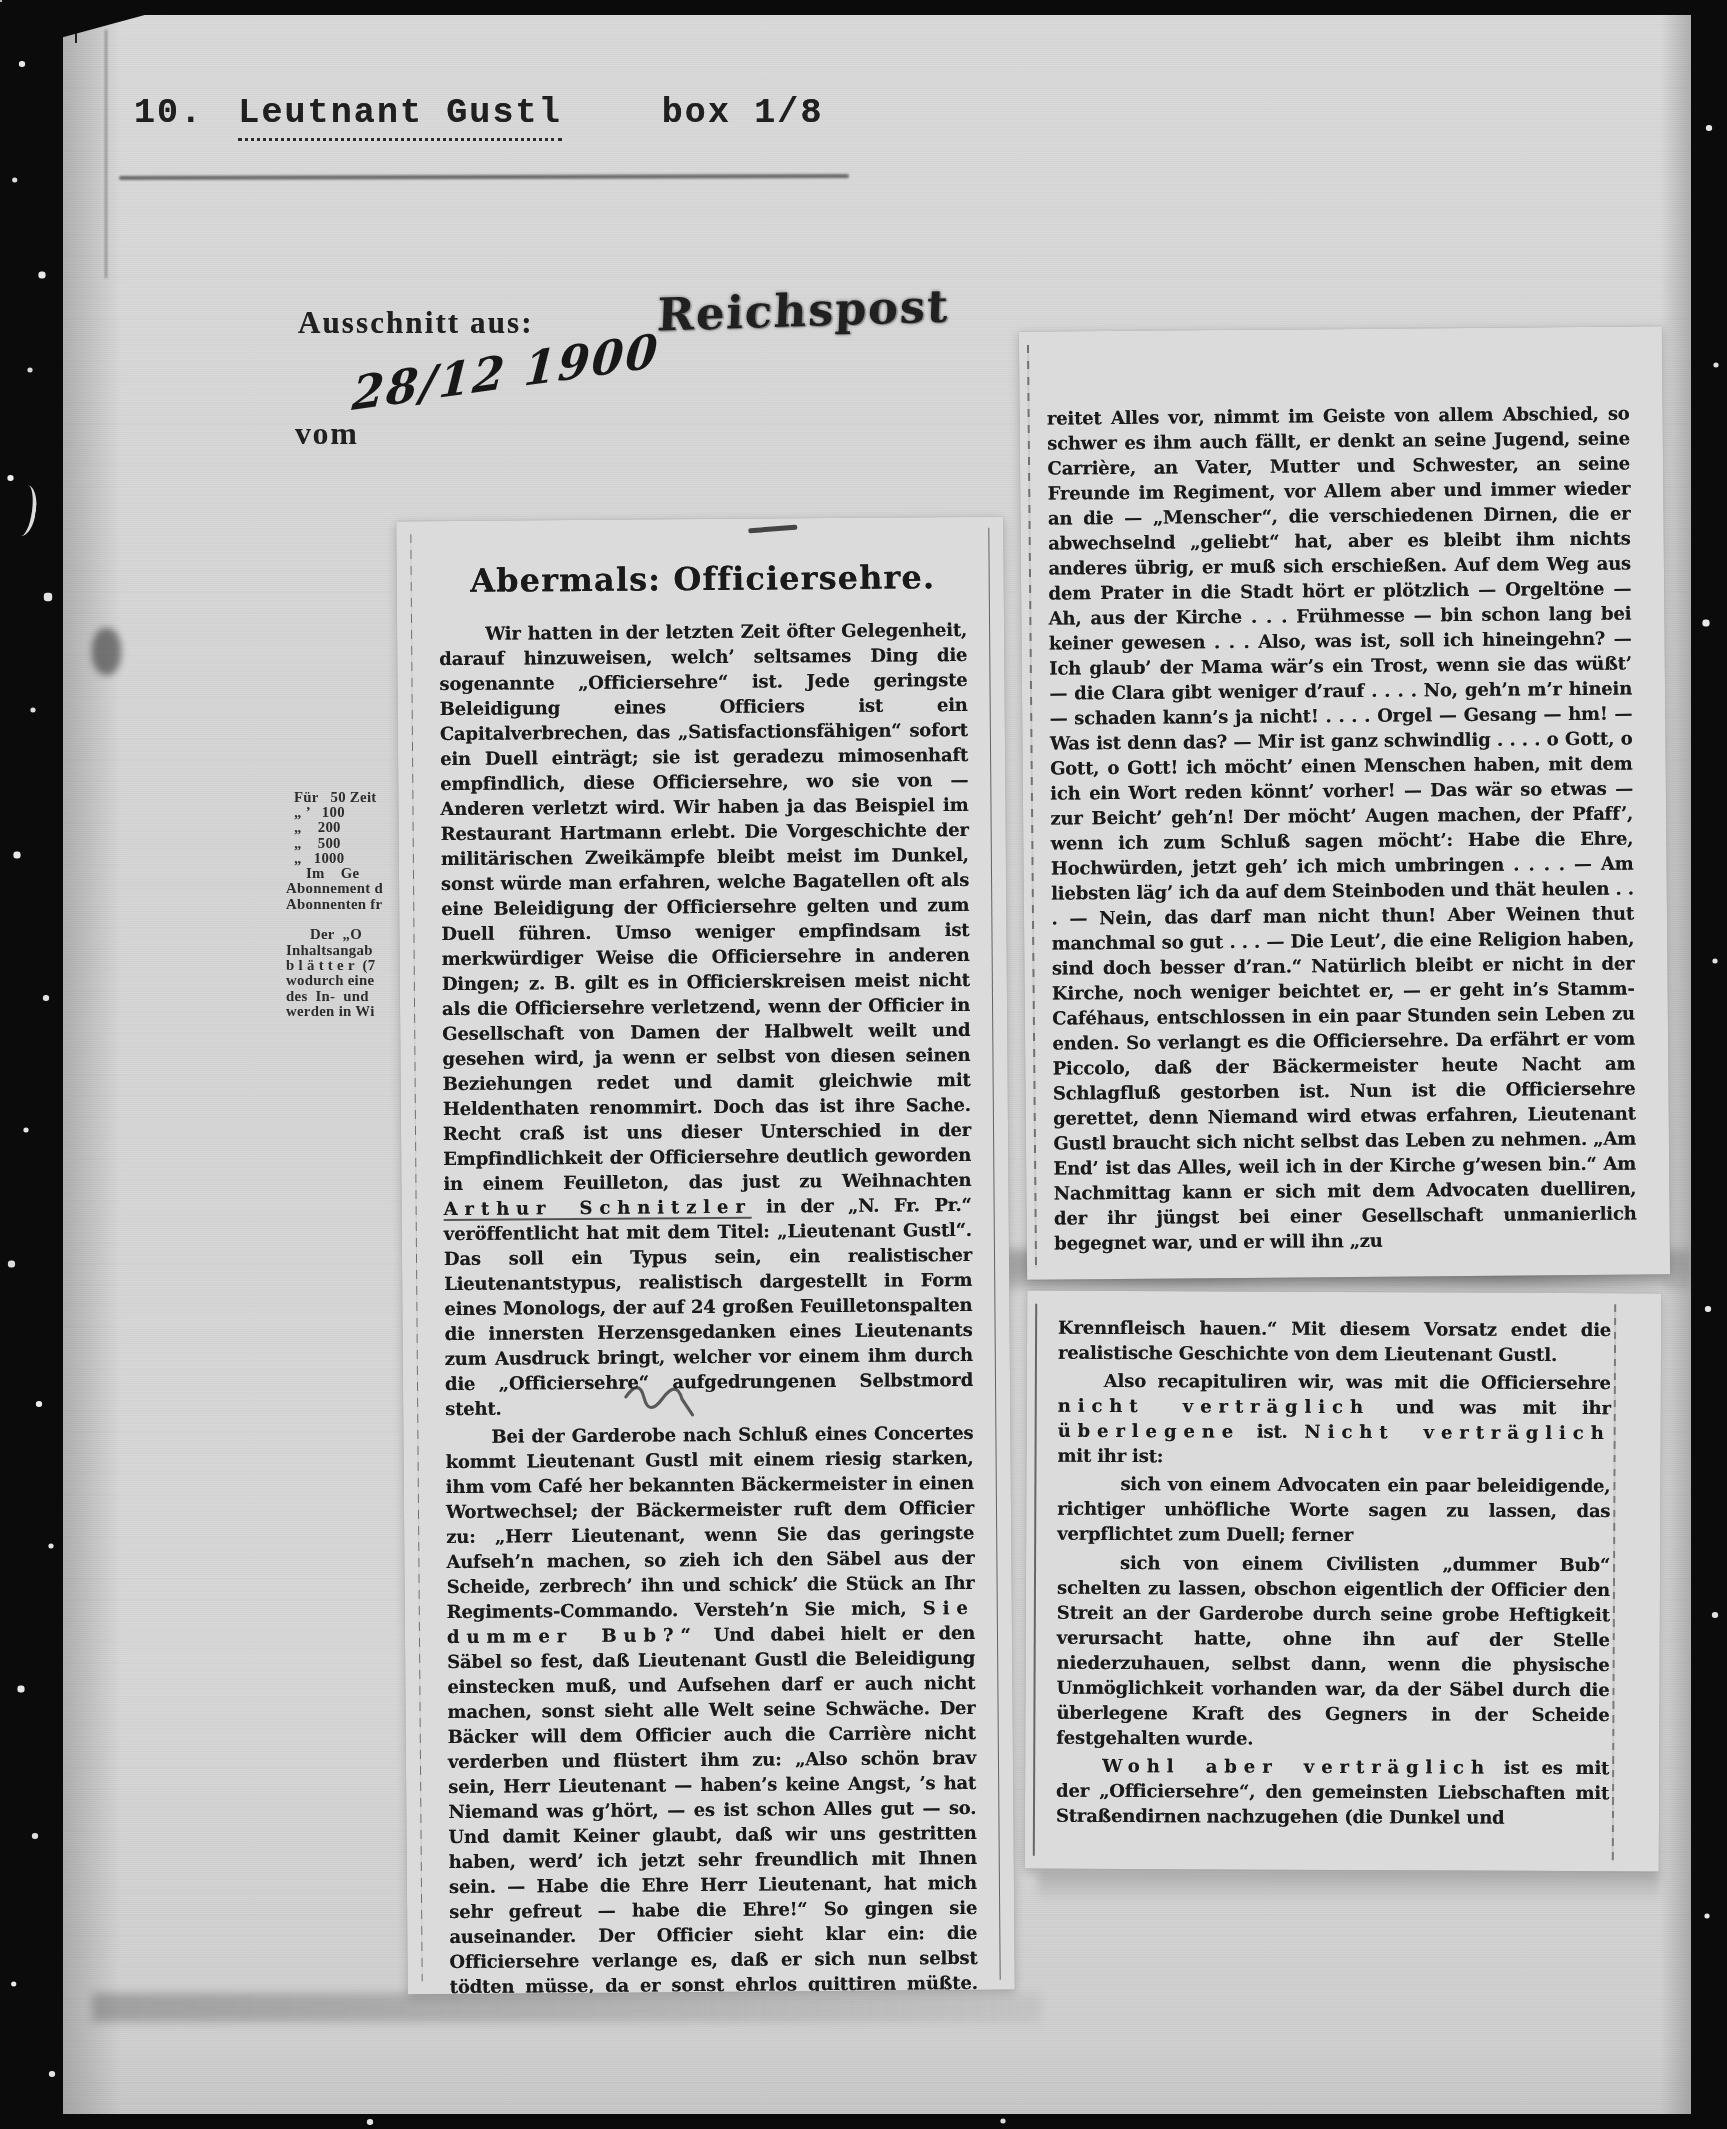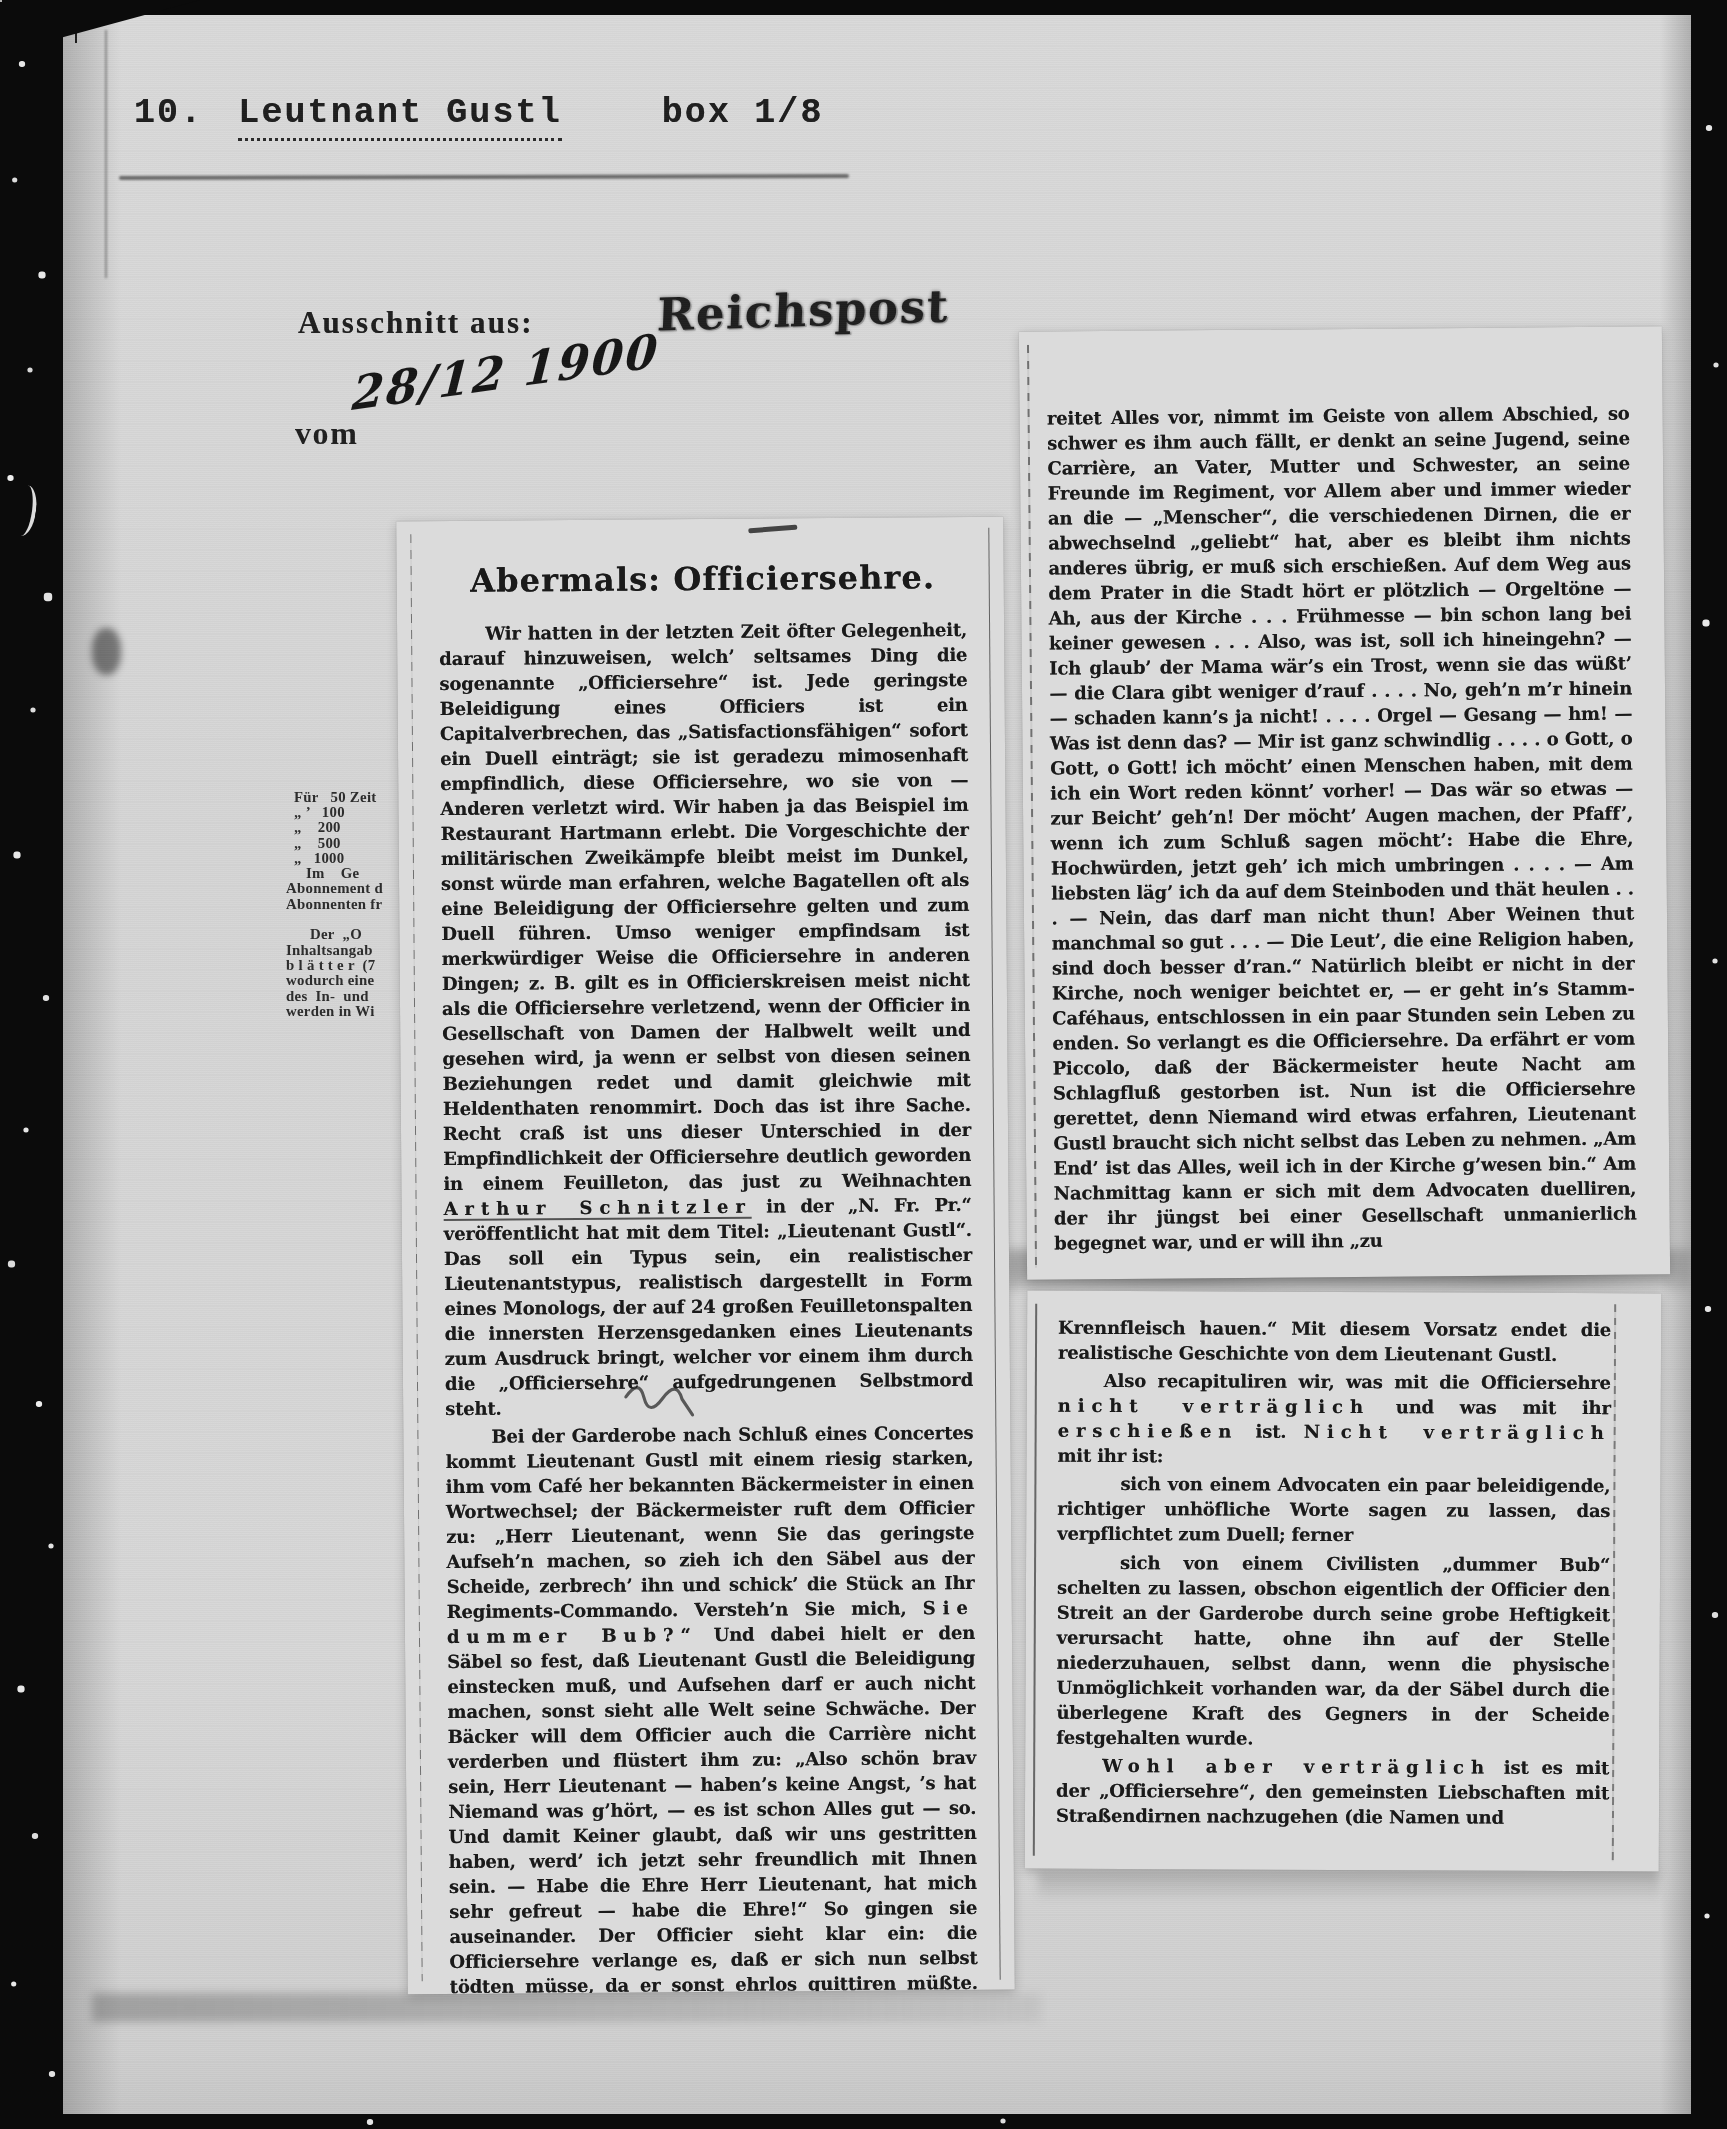--- a/index.html
+++ b/index.html
@@ -159,24 +159,24 @@
       <div class="body-text">
           <p class="para ind-none"><span>reitet Alles vor, nimmt im Geiste von allem Abschied, so schwer es ihm auch fällt, er denkt an seine Jugend, seine Carrière, an Vater, Mutter und Schwester, an seine Freunde im Regiment, vor Allem aber und immer wieder an die — „Menscher“, die verschiedenen Dirnen, die er abwechselnd „geliebt“ hat, aber es bleibt ihm nichts anderes übrig, er muß sich erschießen. Auf dem Weg aus dem Prater in die Stadt hört er plötzlich — Orgeltöne — Ah, aus der Kirche . . . Frühmesse — bin schon lang bei keiner gewesen . . . Also, was ist, soll ich hineingehn? — Ich glaub’ der Mama wär’s ein Trost, wenn sie das wüßt’ — die Clara gibt weniger d’rauf . . . . No, geh’n m’r hinein — schaden kann’s ja nicht! . . . . Orgel — Gesang — hm! — Was ist denn das? — Mir ist ganz schwindlig . . . . o Gott, o Gott, o Gott! ich möcht’ einen Menschen haben, mit dem ich ein Wort reden könnt’ vorher! — Das wär so etwas — zur Beicht’ geh’n! Der möcht’ Augen machen, der Pfaff’, wenn ich zum Schluß sagen möcht’: Habe die Ehre, Hochwürden, jetzt geh’ ich mich umbringen . . . . — Am liebsten läg’ ich da auf dem Steinboden und thät heulen . . . — Nein, das darf man nicht thun! Aber Weinen thut manchmal so gut . . . — Die Leut’, die eine Religion haben, sind doch besser d’ran.“ Natürlich bleibt er nicht in der Kirche, noch weniger beichtet er, — er geht in’s Stamm-Caféhaus, entschlossen in ein paar Stunden sein Leben zu enden. So verlangt es die Officiersehre. Da erfährt er vom Piccolo, daß der Bäckermeister heute Nacht am Schlagfluß gestorben ist. Nun ist die Officiersehre gerettet, denn Niemand wird etwas erfahren, Lieutenant Gustl braucht sich nicht selbst das Leben zu nehmen. „Am End’ ist das Alles, weil ich in der Kirche g’wesen bin.“ Am Nachmittag kann er sich mit dem Advocaten duelliren, der ihr jüngst bei einer Gesellschaft unmanierlich begegnet war, und er will ihn „zu</span></p>
         </div>
     </article>
 
     <article class="clipping" id="clip-bottomright">
       <div class="cut-edge-l"></div>
       <div class="rule-r"></div>
       <div class="body-text">
           <p class="para ind-none"><span>Krennfleisch hauen.“ Mit diesem Vorsatz endet die realistische Geschichte von dem Lieutenant Gustl.</span></p>
-          <p class="para ind-normal"><span>Also recapituliren wir, was mit die Officiersehre </span><span class="sp">nicht verträglich</span><span> und was mit ihr </span><span class="sp">erschießen</span><span> ist. </span><span class="sp">Nicht verträglich</span><span> mit ihr ist:</span></p>
+          <p class="para ind-normal"><span>Also recapituliren wir, was mit die Officiersehre </span><span class="sp">nicht verträglich</span><span> und was mit ihr </span><span class="sp">überlegene</span><span> ist. </span><span class="sp">Nicht verträglich</span><span> mit ihr ist:</span></p>
           <p class="para ind-deep"><span>sich von einem Advocaten ein paar beleidigende, richtiger unhöfliche Worte sagen zu lassen, das verpflichtet zum Duell; ferner</span></p>
           <p class="para ind-deep"><span>sich von einem Civilisten „dummer Bub“ schelten zu lassen, obschon eigentlich der Officier den Streit an der Garderobe durch seine grobe Heftigkeit verursacht hatte, ohne ihn auf der Stelle niederzuhauen, selbst dann, wenn die physische Unmöglichkeit vorhanden war, da der Säbel durch die überlegene Kraft des Gegners in der Scheide festgehalten wurde.</span></p>
-          <p class="para ind-normal"><span class="sp">Wohl aber verträglich</span><span> ist es mit der „Officiersehre“, den gemeinsten Liebschaften mit Straßendirnen nachzugehen (die Namen und</span></p>
+          <p class="para ind-normal"><span class="sp">Wohl aber verträglich</span><span> ist es mit der „Officiersehre“, den gemeinsten Liebschaften mit Straßendirnen nachzugehen (die Dunkel und</span></p>
         </div>
     </article>
   </div>
 
   <div class="frame" id="frame-top"></div>
   <div class="frame" id="frame-left"></div>
   <div class="frame" id="frame-right"></div>
   <div class="frame" id="frame-bottom"></div>
   <div class="frame" id="corner-wedge"></div>
   <div id="specks"></div>

